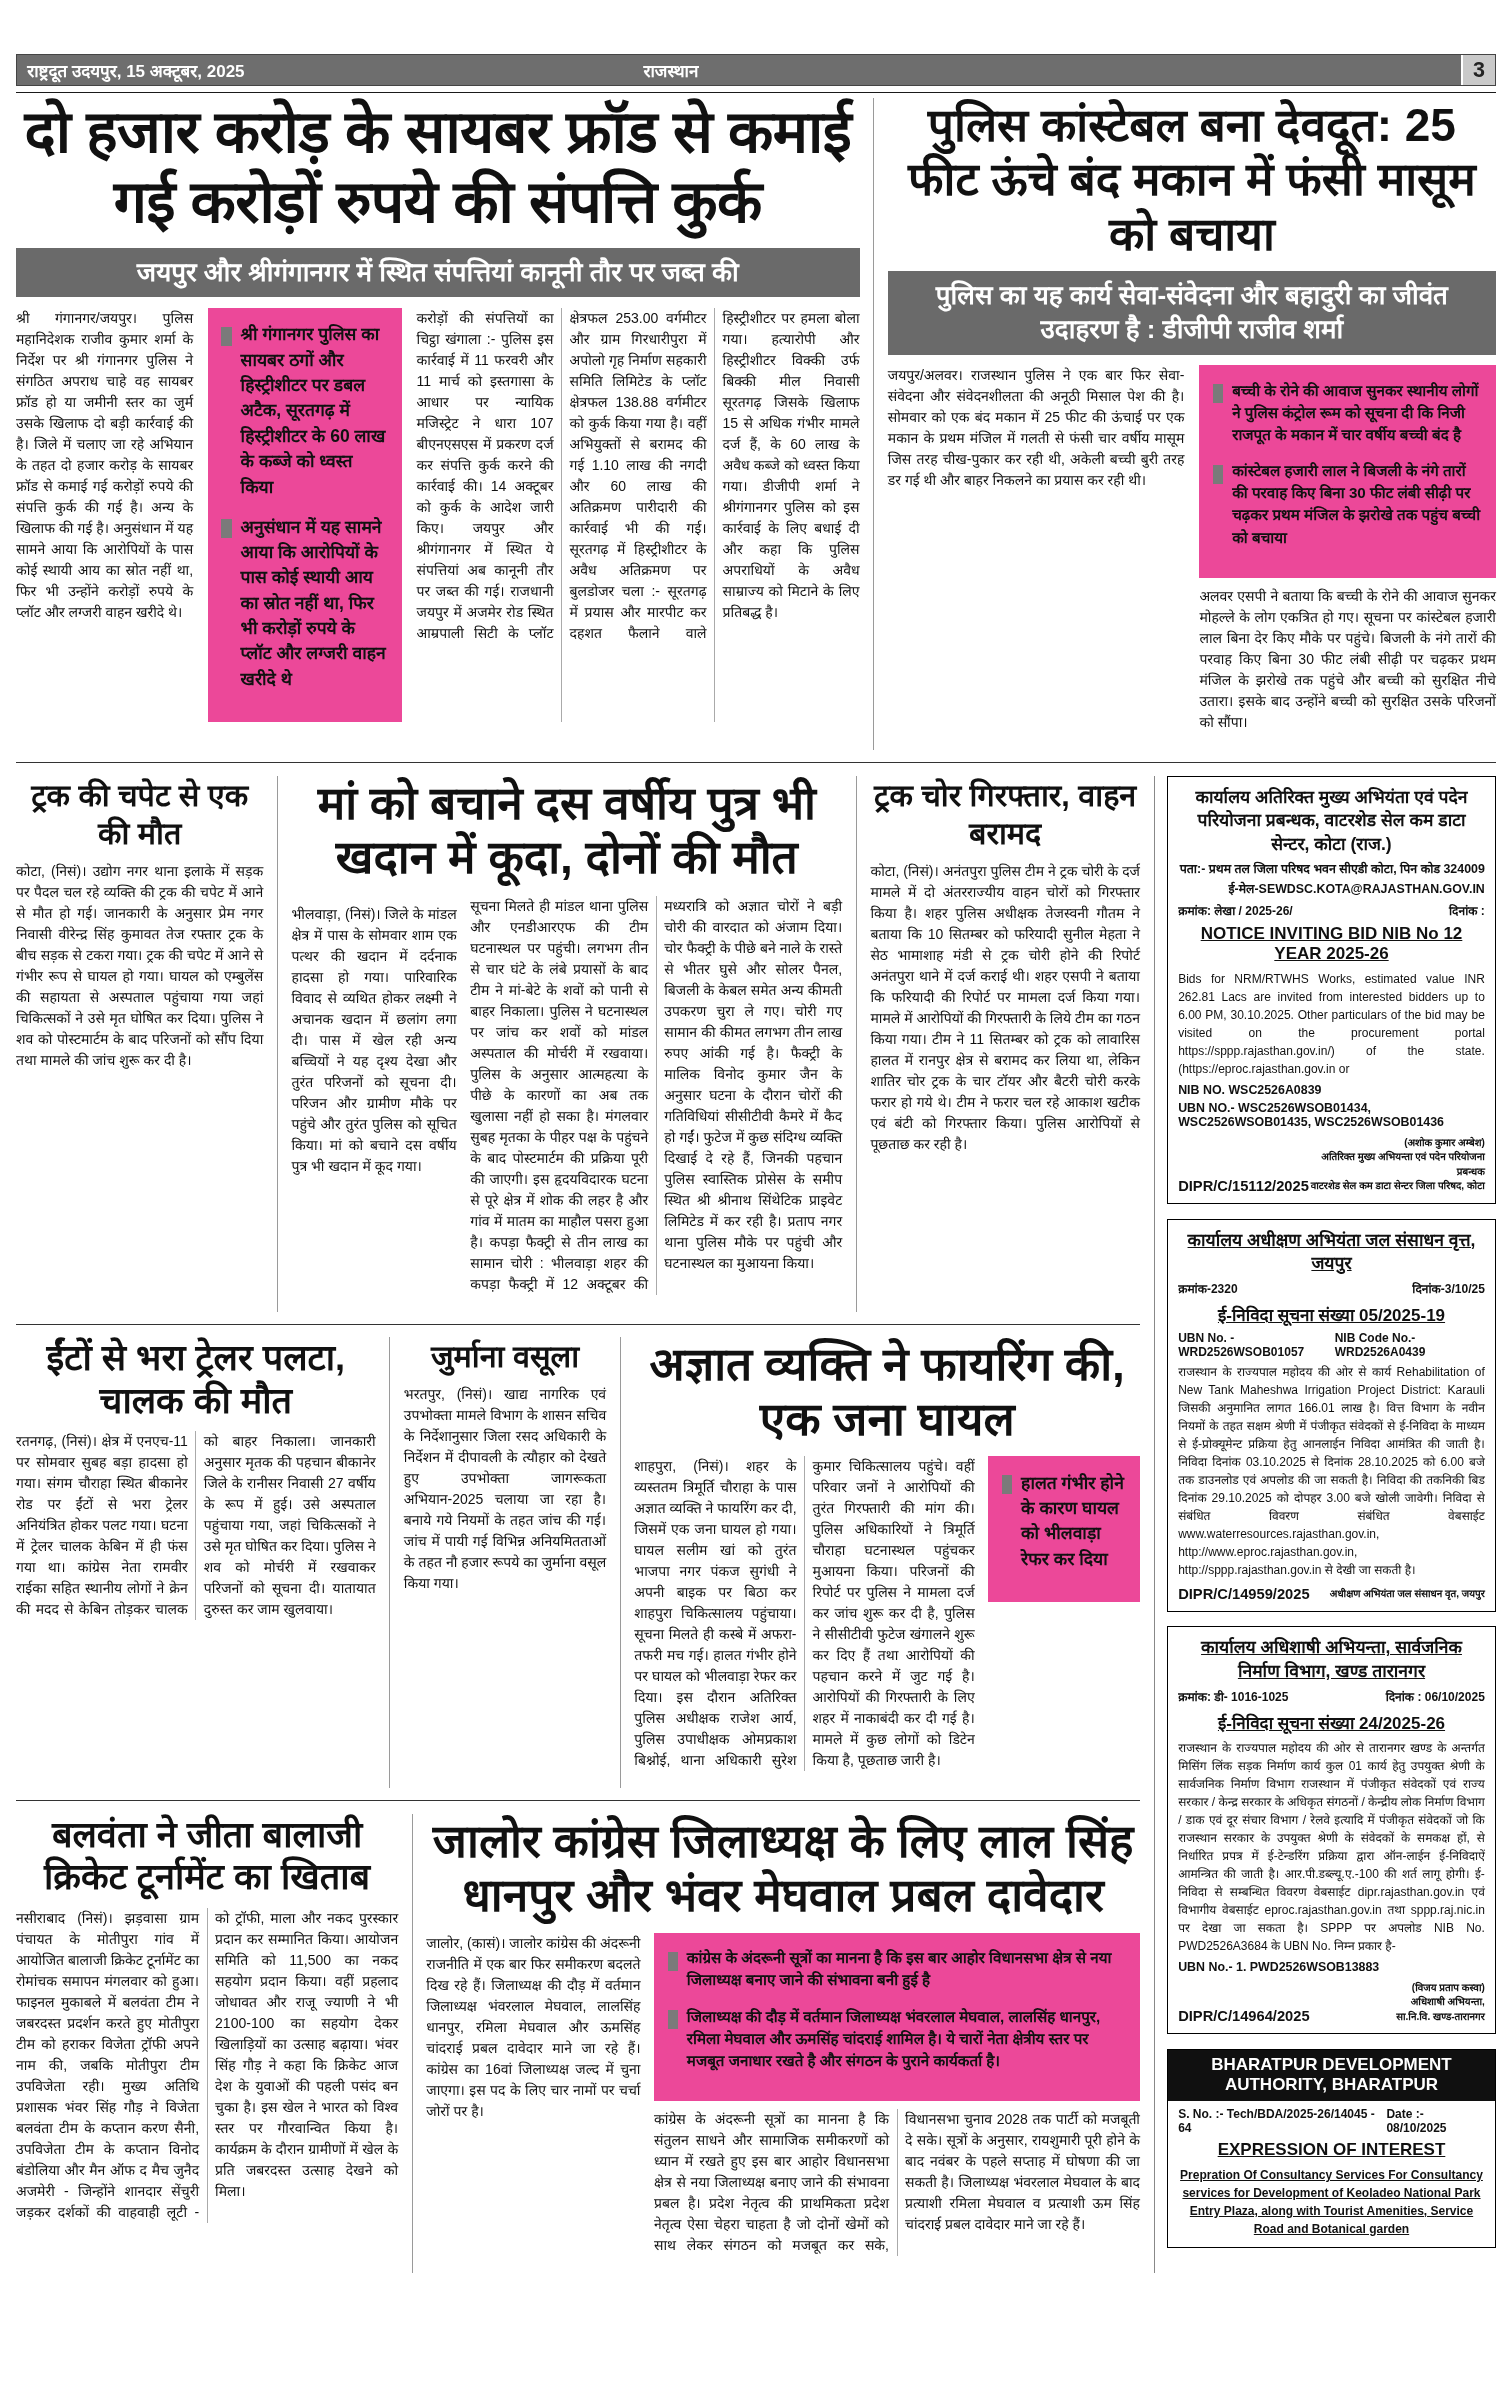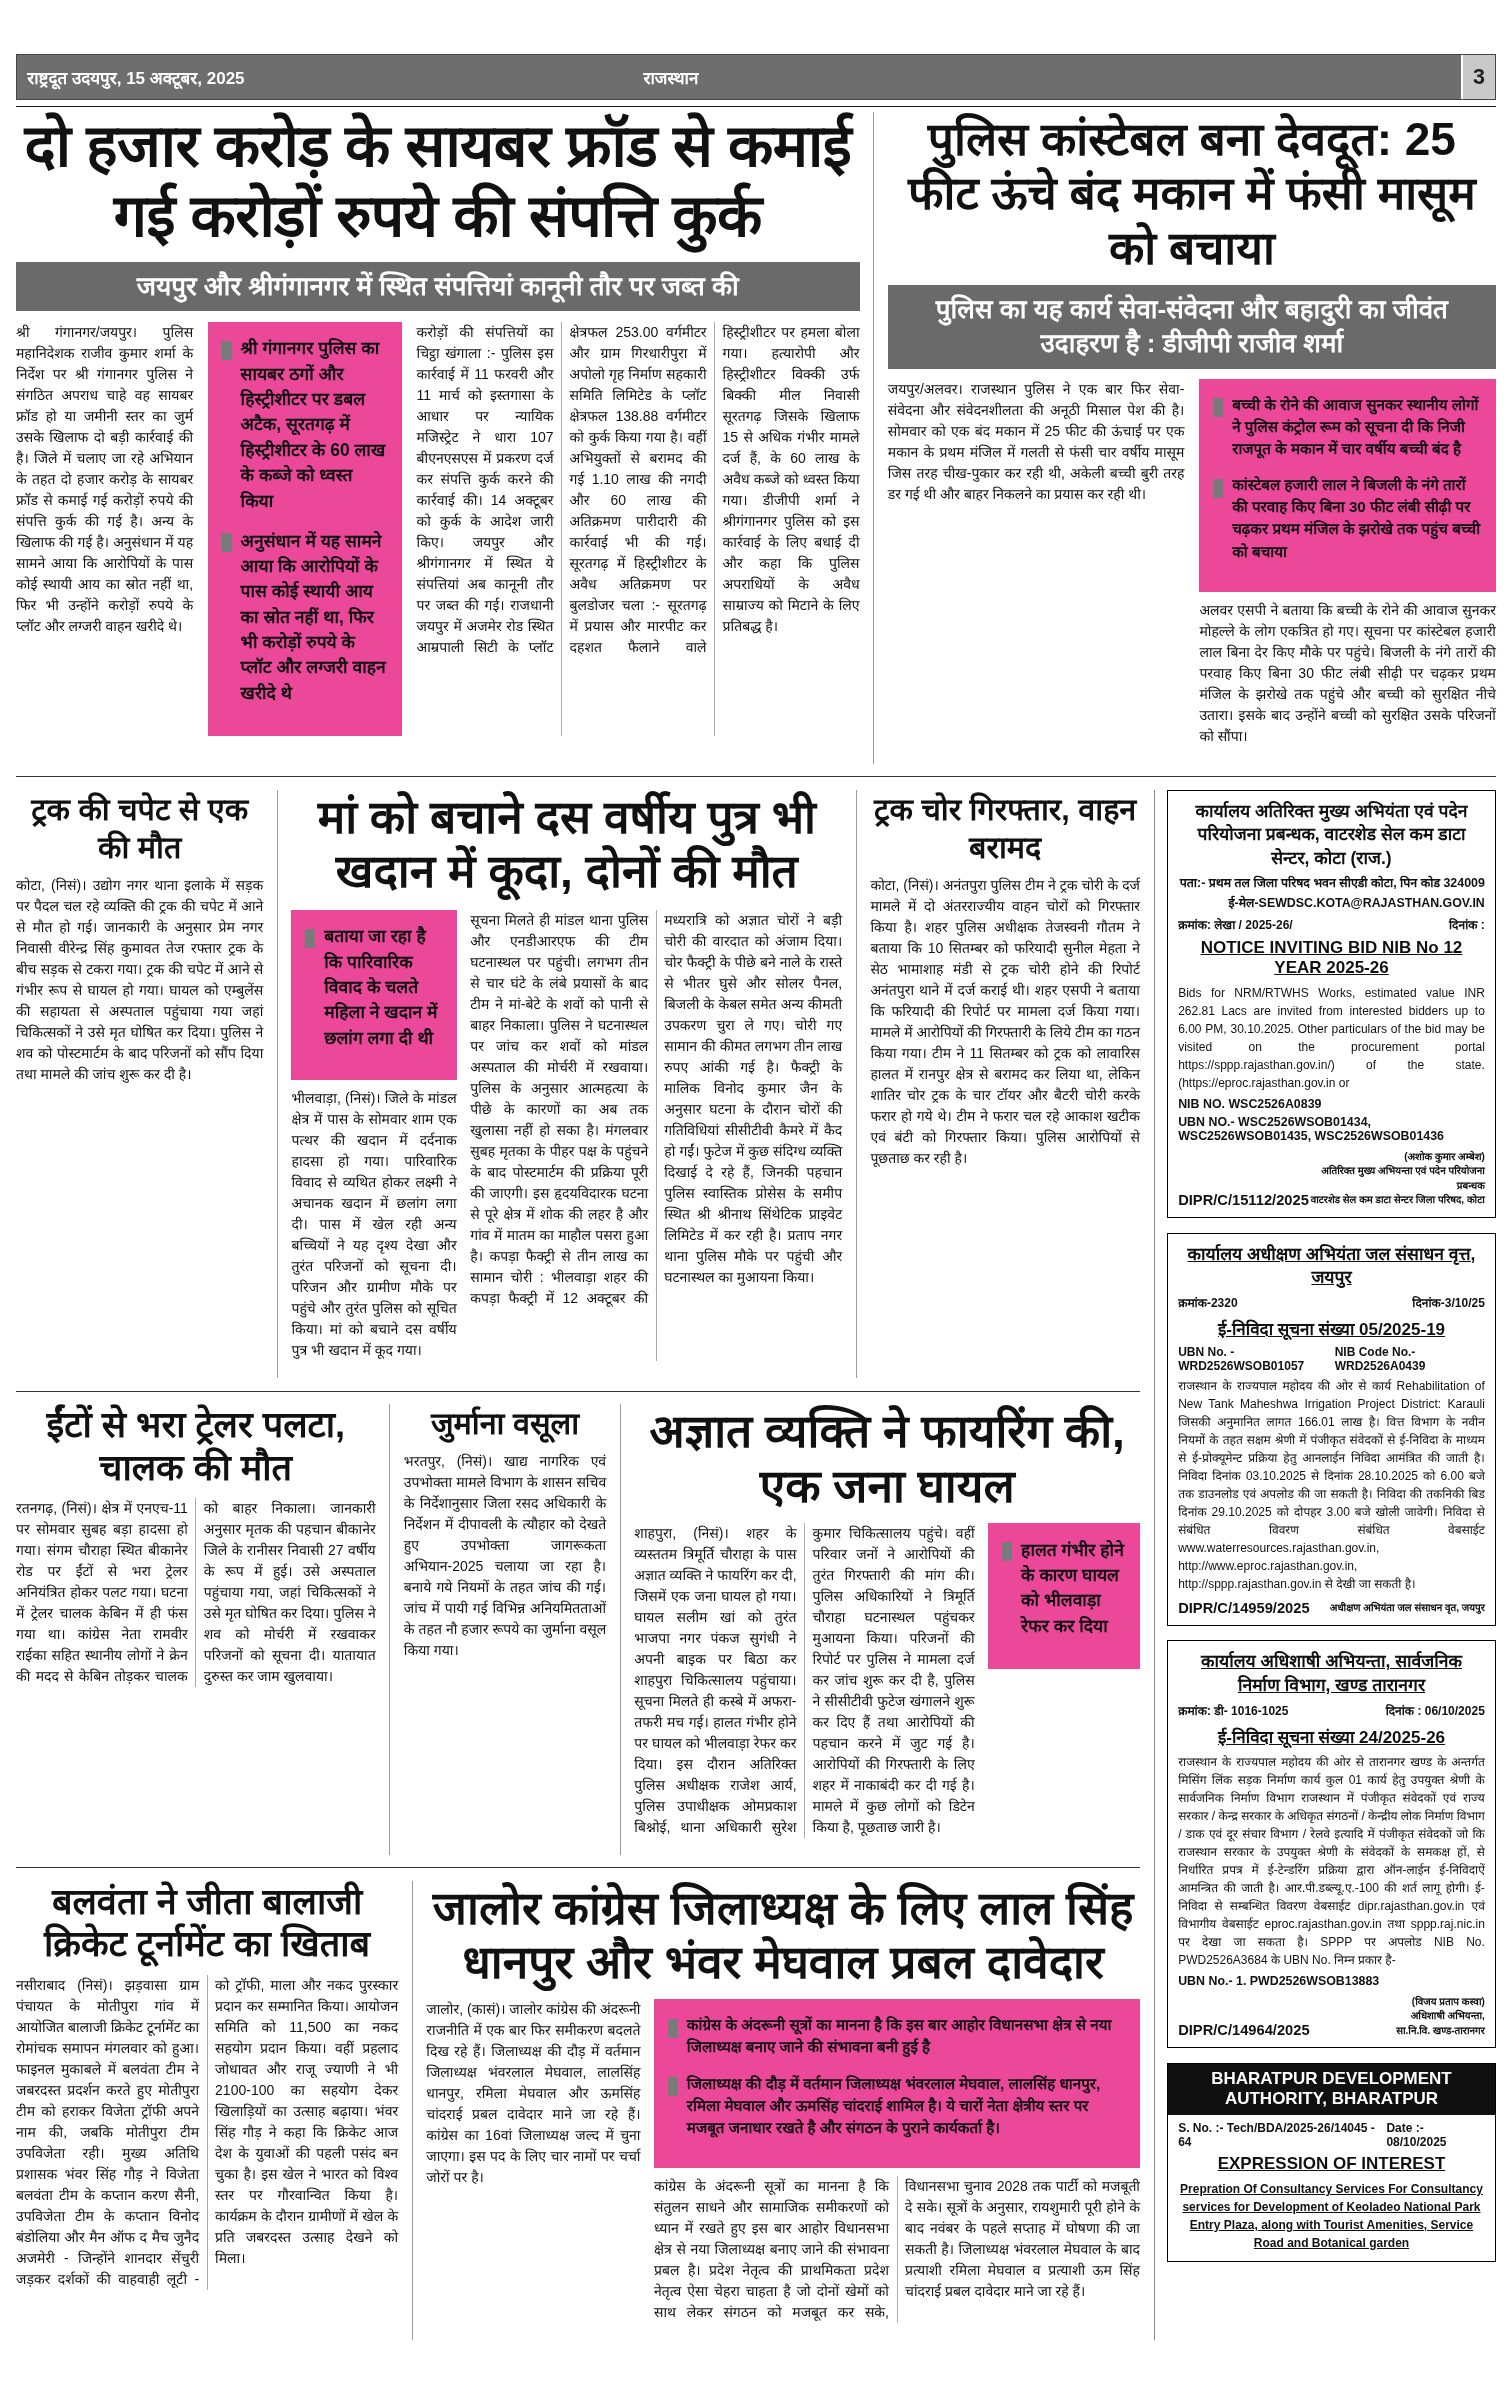--- a/index.html
+++ b/index.html
@@ -1,20 +1,20 @@
 <!DOCTYPE html>
 <html lang="hi" style="font-size:9px"><head>
 <meta charset="utf-8">
 <style>
   html,body{margin:0;padding:0;background:#f2f2ee;}
   .sheet{width:1512px;min-height:2401px;background:#ffffff;color:#111;
     font-family:"Liberation Sans","DejaVu Sans",sans-serif;position:relative;box-sizing:border-box;padding:54px 16px 22.6px 16px;}
   *{box-sizing:border-box;}
   
-  .mast{display:flex;align-items:stretch;height:46px;background:#6e6e6e;color:#fff;
+  .mast{display:flex;align-items:stretch;height:32px;background:#6e6e6e;color:#fff;
     font-weight:bold;font-size:17px;border:0.6px solid #444;}
   .mast .m-left{flex:0 0 34%;display:flex;align-items:center;padding-left:10.2px;}
   .mast .m-center{flex:1;display:flex;align-items:center;padding-left:124px;}
   .mast .m-page{flex:0 0 34px;background:#c9c9c9;color:#222;display:flex;align-items:center;justify-content:center;font-size:21.5px;border-left:2.3px solid #fff;}
   .rule{border:none;border-top:1.7px solid #1a1a1a;margin:5.6px 0;}
   
   .band{display:flex;gap:13.6px;align-items:stretch;}
   .vsep{width:0;border-left:0.6px solid #9a9a9a;}
   h1,h2,h3,h4{margin:0;font-weight:bold;line-height:1.18;text-align:center;}
   .h-xl{font-size:59px;letter-spacing:-0.6px;}
@@ -112,26 +112,20 @@
       <div class="band">
         <section class="story" style="flex:0 0 22%;">
           <h3 class="h-sm">ट्रक की चपेट से एक की मौत</h3>
           <div class="body-txt" style="margin-top:9px;">कोटा, (निसं)। उद्योग नगर थाना इलाके में सड़क पर पैदल चल रहे व्यक्ति की ट्रक की चपेट में आने से मौत हो गई। जानकारी के अनुसार प्रेम नगर निवासी वीरेन्द्र सिंह कुमावत तेज रफ्तार ट्रक के बीच सड़क से टकरा गया। ट्रक की चपेट में आने से गंभीर रूप से घायल हो गया। घायल को एम्बुलेंस की सहायता से अस्पताल पहुंचाया गया जहां चिकित्सकों ने उसे मृत घोषित कर दिया। पुलिस ने शव को पोस्टमार्टम के बाद परिजनों को सौंप दिया तथा मामले की जांच शुरू कर दी है।</div>
         </section>
         <div class="vsep"></div>
         <section class="story" style="flex:0 0 49%;">
           <h2 class="h-lg">मां को बचाने दस वर्षीय पुत्र भी खदान में कूदा, दोनों की मौत</h2>
           <div style="display:flex;gap:13.6px;margin-top:11.3px;">
             <div style="flex:0 0 30%;">
-              <div class="graybox">
-                <div class="bullet">
-                  <span class="sq"></span>
-                  <p>बताया जा रहा है कि पारिवारिक विवाद के चलते महिला ने खदान में छलांग लगा दी थी</p>
-                </div>
-              </div>
               <div class="body-txt" style="margin-top:8px;">भीलवाड़ा, (निसं)। जिले के मांडल क्षेत्र में पास के सोमवार शाम एक पत्थर की खदान में दर्दनाक हादसा हो गया। पारिवारिक विवाद से व्यथित होकर लक्ष्मी ने अचानक खदान में छलांग लगा दी। पास में खेल रही अन्य बच्चियों ने यह दृश्य देखा और तुरंत परिजनों को सूचना दी। परिजन और ग्रामीण मौके पर पहुंचे और तुरंत पुलिस को सूचित किया। मां को बचाने दस वर्षीय पुत्र भी खदान में कूद गया।</div>
             </div>
             <div class="body-txt cols2" style="flex:1;">सूचना मिलते ही मांडल थाना पुलिस और एनडीआरएफ की टीम घटनास्थल पर पहुंची। लगभग तीन से चार घंटे के लंबे प्रयासों के बाद टीम ने मां-बेटे के शवों को पानी से बाहर निकाला। पुलिस ने घटनास्थल पर जांच कर शवों को मांडल अस्पताल की मोर्चरी में रखवाया। पुलिस के अनुसार आत्महत्या के पीछे के कारणों का अब तक खुलासा नहीं हो सका है। मंगलवार सुबह मृतका के पीहर पक्ष के पहुंचने के बाद पोस्टमार्टम की प्रक्रिया पूरी की जाएगी। इस हृदयविदारक घटना से पूरे क्षेत्र में शोक की लहर है और गांव में मातम का माहौल पसरा हुआ है। कपड़ा फैक्ट्री से तीन लाख का सामान चोरी : भीलवाड़ा शहर की कपड़ा फैक्ट्री में 12 अक्टूबर की मध्यरात्रि को अज्ञात चोरों ने बड़ी चोरी की वारदात को अंजाम दिया। चोर फैक्ट्री के पीछे बने नाले के रास्ते से भीतर घुसे और सोलर पैनल, बिजली के केबल समेत अन्य कीमती उपकरण चुरा ले गए। चोरी गए सामान की कीमत लगभग तीन लाख रुपए आंकी गई है। फैक्ट्री के मालिक विनोद कुमार जैन के अनुसार घटना के दौरान चोरों की गतिविधियां सीसीटीवी कैमरे में कैद हो गईं। फुटेज में कुछ संदिग्ध व्यक्ति दिखाई दे रहे हैं, जिनकी पहचान पुलिस स्वास्तिक प्रोसेस के समीप स्थित श्री श्रीनाथ सिंथेटिक प्राइवेट लिमिटेड में कर रही है। प्रताप नगर थाना पुलिस मौके पर पहुंची और घटनास्थल का मुआयना किया।</div>
           </div>
         </section>
         <div class="vsep"></div>
         <section class="story" style="flex:1;">
           <h3 class="h-sm">ट्रक चोर गिरफ्तार, वाहन बरामद</h3>
           <div class="body-txt" style="margin-top:9px;">कोटा, (निसं)। अनंतपुरा पुलिस टीम ने ट्रक चोरी के दर्ज मामले में दो अंतरराज्यीय वाहन चोरों को गिरफ्तार किया है। शहर पुलिस अधीक्षक तेजस्वनी गौतम ने बताया कि 10 सितम्बर को फरियादी सुनील मेहता ने सेठ भामाशाह मंडी से ट्रक चोरी होने की रिपोर्ट अनंतपुरा थाने में दर्ज कराई थी। शहर एसपी ने बताया कि फरियादी की रिपोर्ट पर मामला दर्ज किया गया। मामले में आरोपियों की गिरफ्तारी के लिये टीम का गठन किया गया। टीम ने 11 सितम्बर को ट्रक को लावारिस हालत में रानपुर क्षेत्र से बरामद कर लिया था, लेकिन शातिर चोर ट्रक के चार टॉयर और बैटरी चोरी करके फरार हो गये थे। टीम ने फरार चल रहे आकाश खटीक एवं बंटी को गिरफ्तार किया। पुलिस आरोपियों से पूछताछ कर रही है।</div>
         </section>

